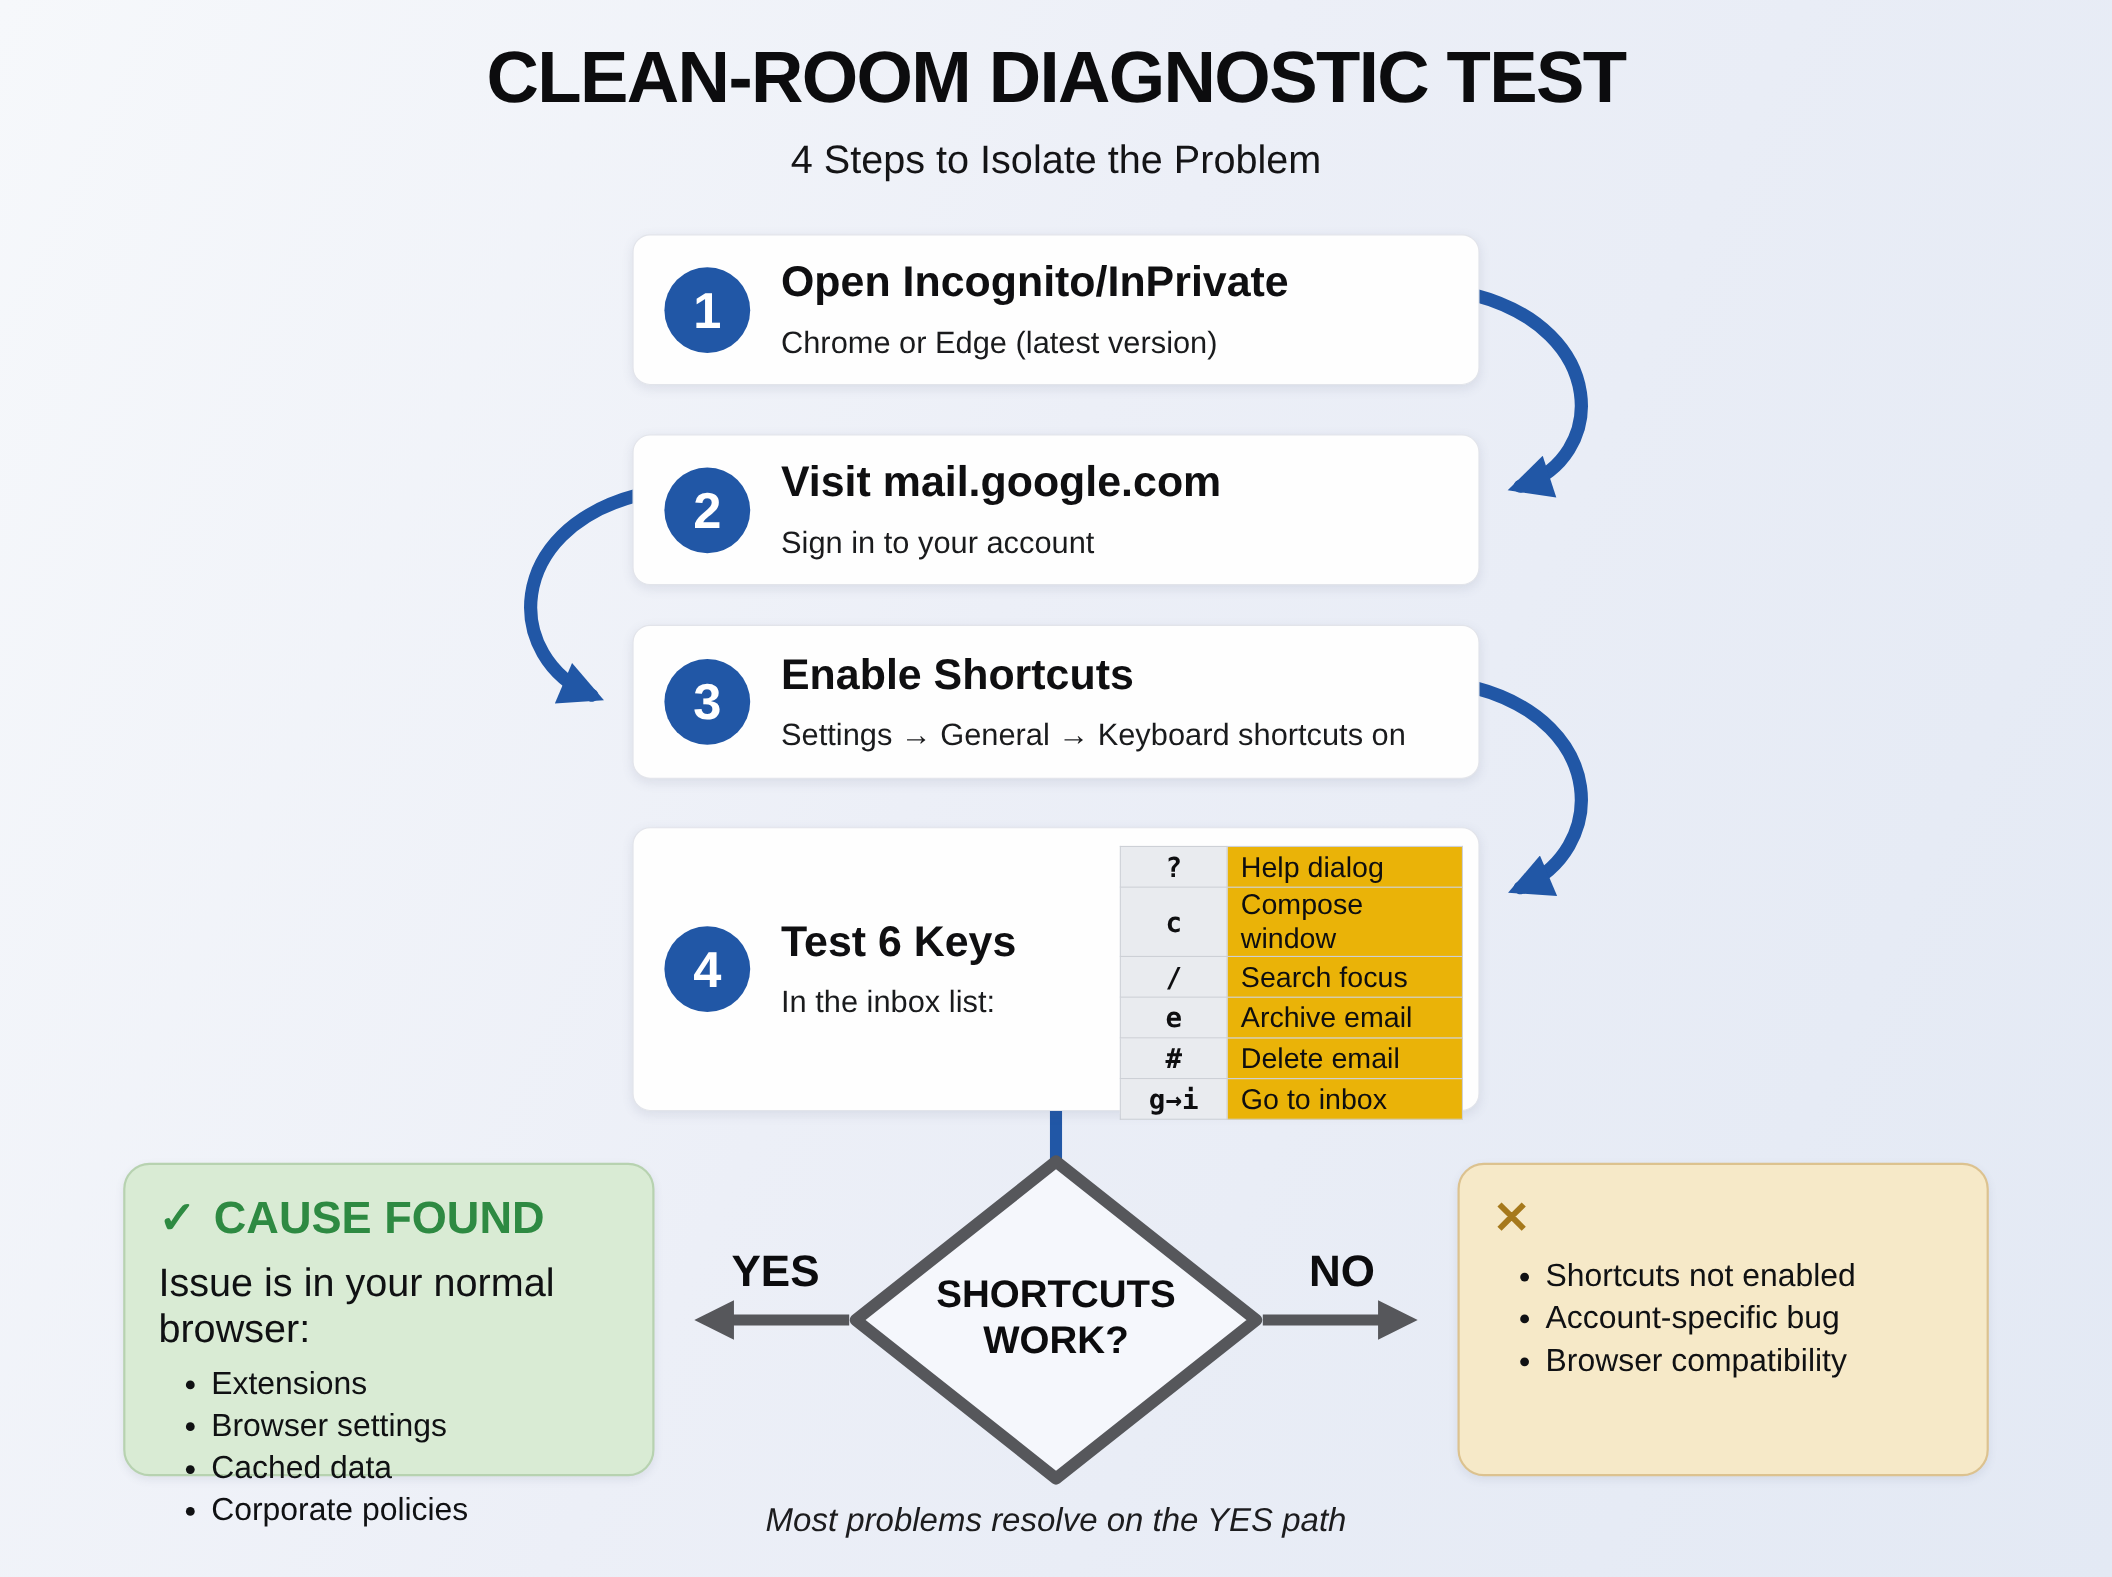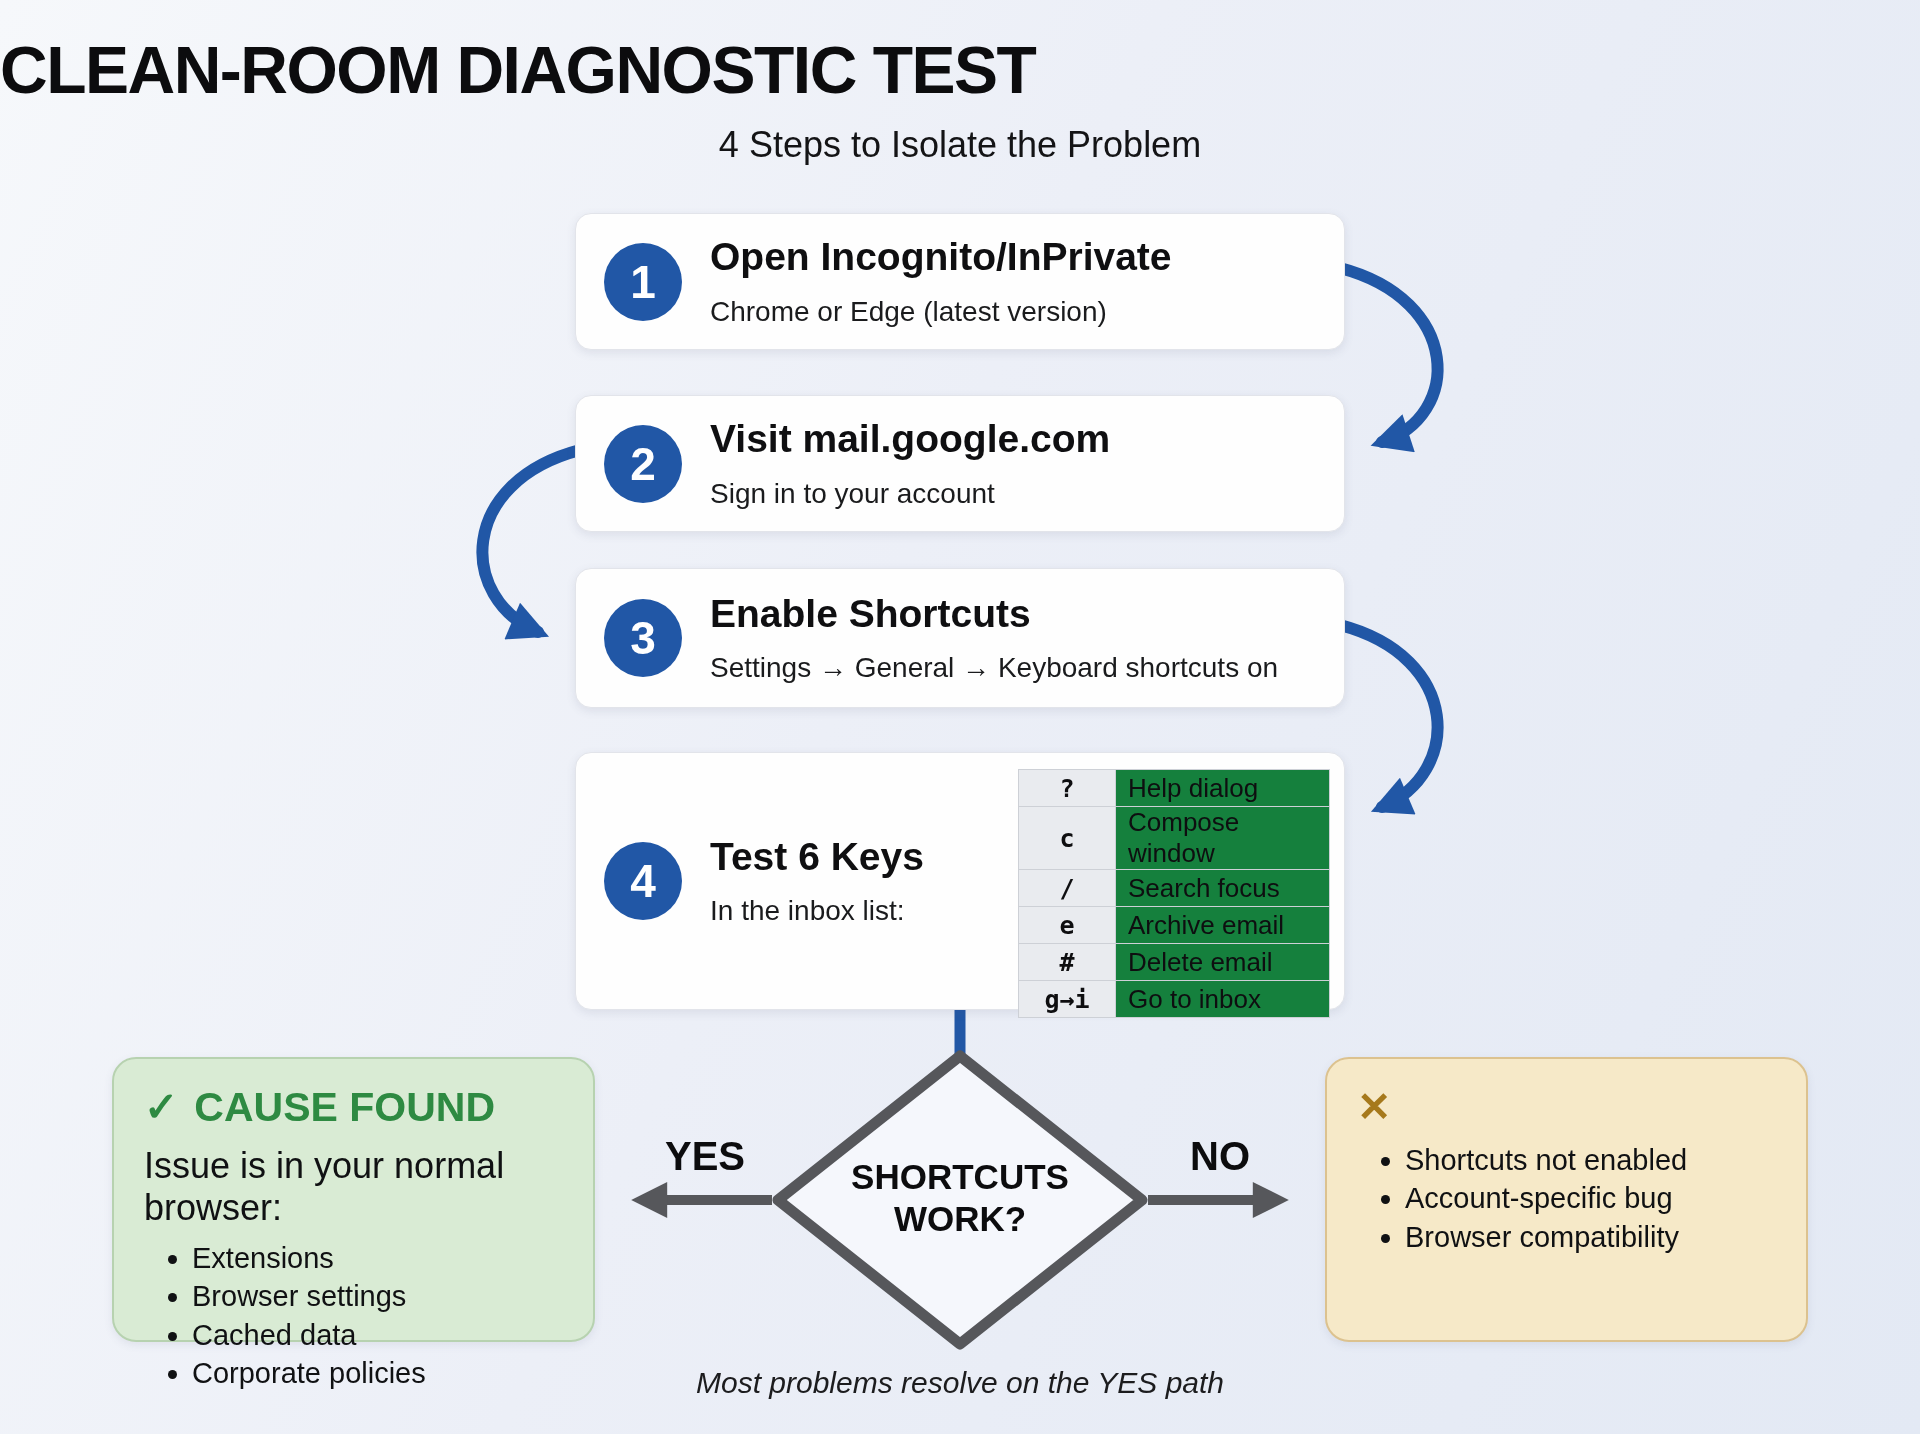--- a/index.html
+++ b/index.html
@@ -6,20 +6,21 @@
   .canvas{
     position:relative;
     width:1920px;height:1434px;
     overflow:hidden;
     background:linear-gradient(115deg,#f6f8fb 0%,#eceff7 45%,#e3e9f4 100%);
     font-family:"Liberation Sans", sans-serif;
     color:#0e0e10;
   }
   .title{
     position:absolute;top:32px;left:0;width:100%;
+    text-align:center;
     font-size:66px;font-weight:700;letter-spacing:-1.5px;
     color:#0c0c0e;
   }
   .subtitle{
     position:absolute;top:124px;left:0;width:100%;
     text-align:center;
     font-size:36px;font-weight:400;color:#141416;
   }
   svg.connectors{position:absolute;left:0;top:0;z-index:1;}
   .step{
@@ -53,21 +54,21 @@
     font-size:26px;
     background:#f9fafc;
   }
   .keys-table td{border:1px solid #cdd0d6;padding:0 12px;height:36px;}
   .keys-table td.k{
     width:72px;text-align:center;
     background:#e9ebef;
     font-family:"DejaVu Sans Mono", monospace;
     font-weight:700;font-size:25px;
   }
-  .keys-table td.v{background:#15803d;}
+  .keys-table td.v{background:#eab308;}
   .decision-label{
     position:absolute;left:830px;top:1156px;width:260px;
     text-align:center;
     font-size:35px;font-weight:700;color:#0c0c0e;
     line-height:1.2;
     z-index:3;
   }
   .branch-label{
     position:absolute;top:1134px;width:160px;
     text-align:center;

